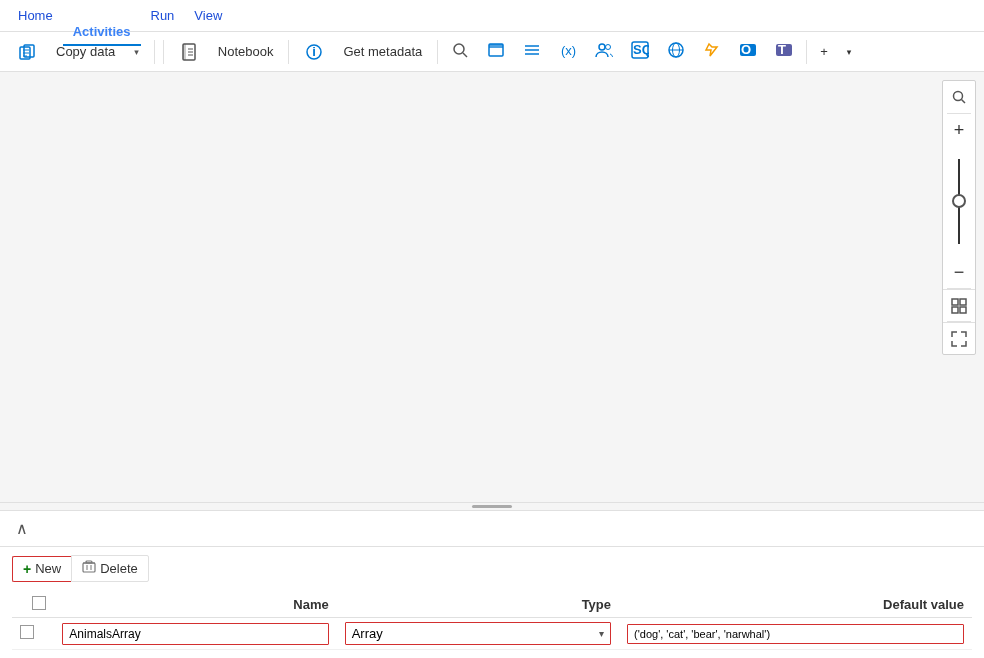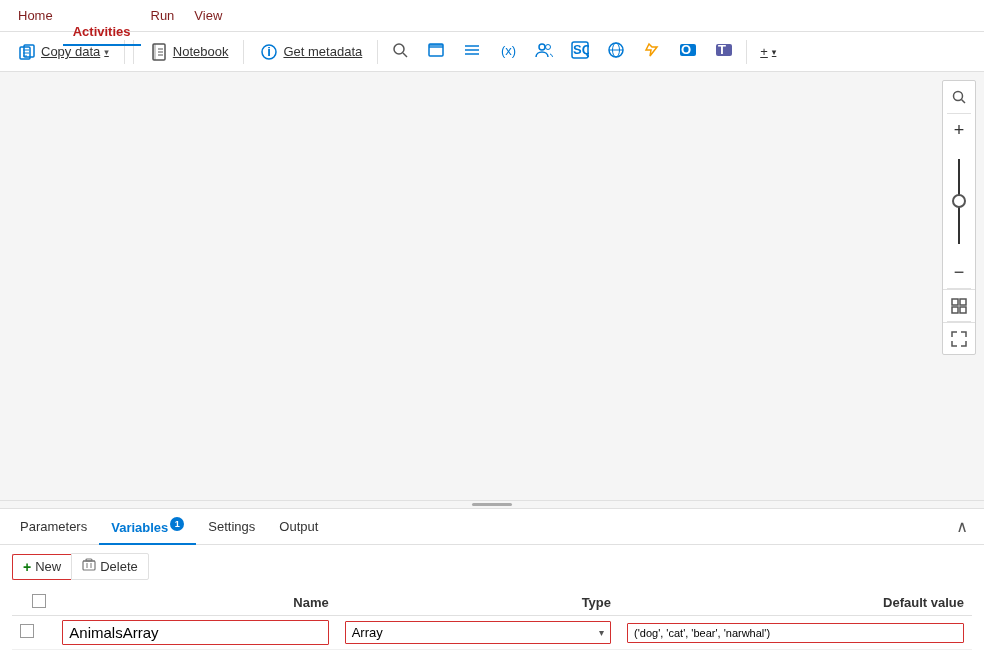--- a/index.html
+++ b/index.html
@@ -9,26 +9,26 @@
     .menu-bar {
       display: flex; align-items: center;
       border-bottom: 1px solid #e0e0e0;
       padding: 0 8px;
       height: 32px;
       background: #fff;
     }
     .menu-item {
       padding: 6px 10px;
       cursor: pointer;
-      color: #7f1d1d;
+      color: #1d4ed8;
       font-size: 13px;
       position: relative;
     }
     .menu-item.active {
-      color: #b91c1c;
+      color: #3b82f6;
       font-weight: 600;
       margin-top: 32px;
     }
     .menu-item.active::after {
       content: '';
       position: absolute;
       bottom: -1px; left: 0; right: 0;
       height: 2px;
       background: #0078d4;
     }
@@ -36,29 +36,28 @@
     
     .toolbar {
       display: flex; align-items: center;
       padding: 4px 8px;
       border-bottom: 1px solid #e0e0e0;
       background: #fff;
       gap: 4px;
       height: 40px;
     }
     .toolbar-btn {
-      display: flex; align-items: center; gap: 4px;
+      display: flex; align-items: center; gap: 19px;
       padding: 4px 8px;
       border: 1px solid transparent;
       border-radius: 2px;
       cursor: pointer;
       background: transparent;
       color: #333;
       font-size: 13px;
-      text-decoration: underline;
     }
     .toolbar-separator { width: 1px; height: 24px; background: #e0e0e0; margin: 0 2px; }
     .toolbar-icon { width: 20px; height: 20px; display: flex; align-items: center; justify-content: center; }
 
     
     .canvas-area {
       flex: 1;
       background: #f5f5f5;
       position: relative;
       overflow: hidden;
@@ -208,21 +207,21 @@
       display: inline-block;
       cursor: pointer;
       background: #fff;
     }
 
     
     .name-input {
       width: 100%;
       border: 1px solid #d32f2f;
       padding: 3px 6px;
-      font-size: 15px;
+      font-size: 12px;
       outline: none;
       border-radius: 1px;
     }
 
     
     .type-select-wrapper {
       display: flex; align-items: center;
       border: 1px solid #d32f2f;
       border-radius: 1px;
       background: #fff;
@@ -423,28 +422,20 @@
   </div>
 </div>
 
 <div class="bottom-panel">
 
   <div class="collapse-handle">
     <div class="collapse-handle-bar"></div>
   </div>
 
   <div class="tabs-row">
-    <div class="tabs-left">
-      <button class="tab">Parameters</button>
-      <button class="tab active">
-        <span>Variables</span><span class="tab-badge">1</span>
-      </button>
-      <button class="tab">Settings</button>
-      <button class="tab">Output</button>
-    </div>
     <button class="tabs-collapse-btn">∧</button>
   </div>
 
   <div class="variables-content">
 
     <div class="panel-actions">
       <button class="action-btn new-btn">
         <span class="plus-icon">+</span>
         <span>New</span>
       </button>

